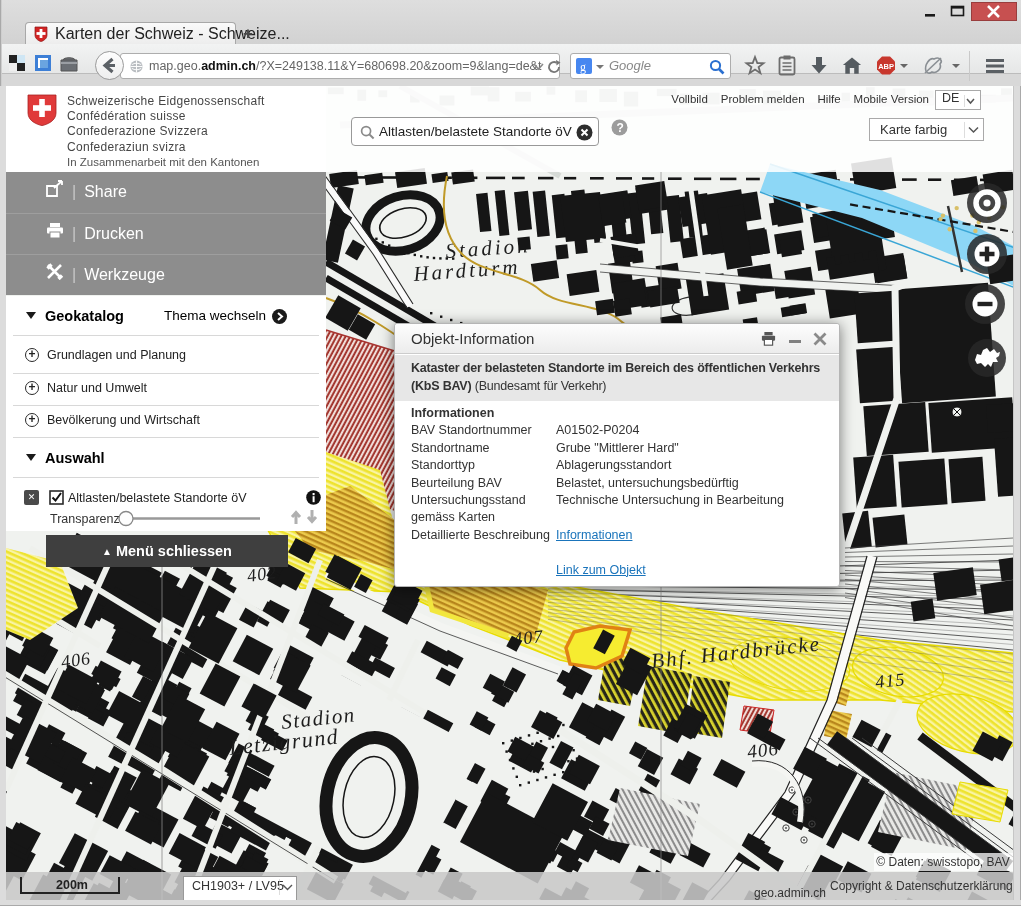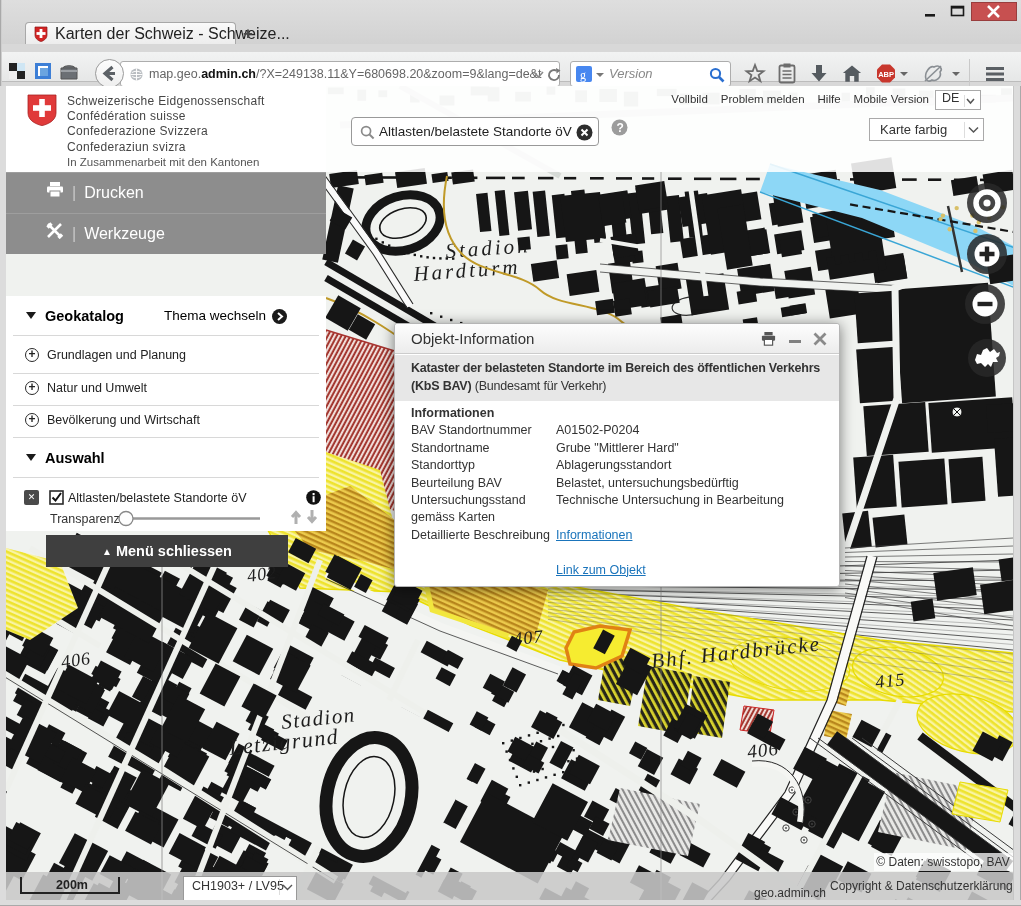--- a/index.html
+++ b/index.html
@@ -5,21 +5,21 @@
 #win{position:absolute;left:0;top:0;width:1021px;height:906px;background:#d8d8d8}
 .abs{position:absolute}
 
 #titlebar{left:0;top:0;width:1021px;height:44px;background:linear-gradient(#dedede,#d2d2d2)}
 #tab{left:25px;top:22px;width:211px;height:22px;background:linear-gradient(#fafafa,#ededed);border:1px solid #a8a8a8;border-bottom:none;border-radius:4px 4px 0 0;font-size:16px;color:#222;line-height:22px}
 #tabtxt{left:29px;top:0;white-space:nowrap}
 #plus{left:243px;top:24px;font-size:17px;color:#4a4a4a;font-weight:bold}
 .winbtn{top:2px;height:19px}
 #close{left:971px;width:46px;background:#c75050;border:1px solid #993d3d;color:#fff;text-align:center;font-size:12px;line-height:18px}
 
-#navbar{left:0;top:52px;width:1021px;height:30px;background:linear-gradient(#f2f3f3,#e6e7e7);border-bottom:1px solid #bcbcbc}
+#navbar{left:0;top:44px;width:1021px;height:30px;background:linear-gradient(#f2f3f3,#e6e7e7);border-bottom:1px solid #bcbcbc}
 #urlbar{left:120px;top:9px;width:440px;height:26px;background:#fff;border:1px solid #adadad;border-radius:3px;font-size:12.5px;line-height:24px;color:#666}
 #backbtn{left:95px;top:7px;width:29px;height:29px;border-radius:50%;background:linear-gradient(#fdfdfd,#eee);border:1px solid #9a9a9a}
 #searchbar{left:570px;top:9px;width:161px;height:26px;background:#fff;border:1px solid #adadad;border-radius:3px}
 .navico{top:9px;width:22px;height:26px;text-align:center}
 
 #page{left:6px;top:86px;width:1007px;height:814px;overflow:hidden;background:#f0f2ef}
 #borderL{left:0;top:0;width:2px;height:906px;background:#cecece;border-left:1px solid #a9a9a9}
 #borderL2{position:absolute;left:0;top:86px;width:6px;height:814px;background:#dcdcdc}
 #borderR{left:1013px;top:86px;width:8px;height:820px;background:#dcdcdc;border-right:1px solid #a9a9a9;border-left:1px solid #c6c6c6}
 #borderB{left:0;top:900px;width:1021px;height:6px;background:#dcdcdc;border-bottom:1px solid #a9a9a9}
@@ -107,21 +107,21 @@
           <path d="M16.5 7 L9 13.5 L16.5 20 M9.5 13.5 H19" fill="none" stroke="#5c6166" stroke-width="3.2"></path>
         </svg></div>
    <div id="searchbar" class="abs">
      <svg class="abs" style="left:5px;top:4px" width="17" height="17">
           <rect width="16" height="16" rx="2" fill="#4787f0"></rect>
           <text x="4" y="12.5" font-size="12" fill="#fff" font-family="Liberation Serif,serif">g</text>
         </svg>
      <svg class="abs" style="left:25px;top:11px" width="9" height="7">
           <path d="M0 0 L4 4 L8 0" fill="#777"></path>
         </svg>
-     <span class="abs" style="left:38px;top:4px;font-style:italic;color:#888;font-size:13px">Version</span>
+     <span class="abs" style="left:38px;top:4px;font-style:italic;color:#888;font-size:13px">Google</span>
      <svg class="abs" style="left:138px;top:5px" width="16" height="16" viewBox="0 0 16 16">
           <circle cx="6.5" cy="6.5" r="4.6" fill="none" stroke="#2a6fd0" stroke-width="2"></circle>
           <path d="M10 10 L14.5 14.5" stroke="#2a6fd0" stroke-width="2.6"></path>
         </svg>
    </div>
    <svg class="abs navico" style="left:744px" width="22" height="26" viewBox="0 0 22 26">
         <path d="M11 4 L13.3 10 L19.5 10.2 L14.6 14 L16.4 20.2 L11 16.6 L5.6 20.2 L7.4 14 L2.5 10.2 L8.7 10 Z" fill="none" stroke="#6d6d6d" stroke-width="1.8"></path>
       </svg>
    <svg class="abs navico" style="left:776px" width="22" height="26" viewBox="0 0 22 26">
         <rect x="3.5" y="4.5" width="15" height="17" rx="1.5" fill="none" stroke="#6d6d6d" stroke-width="1.8"></rect>
@@ -996,20 +996,24 @@
           <circle cx="8.5" cy="8.5" r="8" fill="#9c9c9c"></circle>
           <text x="5.5" y="13" font-size="12" font-weight="bold" fill="#fff" font-family="Liberation Sans,sans-serif">?</text>
         </svg>
     <div id="kartesel" class="abs"><span style="margin-left:10px">Karte farbig</span><svg class="abs" style="right:2px;top:3px" width="17" height="16">
             <line x1="0" y1="0" x2="0" y2="16" stroke="#bbb"></line>
             <path d="M5 5.5 L9.5 10 L14 5.5" fill="none" stroke="#555" stroke-width="1.5"></path>
           </svg></div>
   </div>
 
   <div id="sidebar" class="abs">
+    <div class="grow" style="border-top:none"><span class="ic"><svg width="19" height="17" viewBox="0 0 19 17">
+              <path d="M1 6 h10 v10 h-10 Z" fill="none" stroke="#fff" stroke-width="1.8"></path>
+              <path d="M8 8 L16 1 M16 1 h-4 M16 1 v4" stroke="#fff" stroke-width="1.8" fill="none"></path>
+            </svg></span><span class="sep">|</span>Share</div>
     <div class="grow"><span class="ic"><svg width="18" height="17" viewBox="0 0 18 17">
               <rect x="4" y="1" width="10" height="4" fill="#fff"></rect>
               <rect x="1" y="5.5" width="16" height="6" rx="1" fill="#fff"></rect>
               <rect x="4" y="10" width="10" height="6" fill="#fff" stroke="#8d8d8d"></rect>
             </svg></span><span class="sep">|</span>Drucken</div>
     <div class="grow"><span class="ic"><svg width="18" height="17" viewBox="0 0 18 17">
               <path d="M2 2 L15 15 M15 2 L2 15" stroke="#fff" stroke-width="2.6"></path>
               <path d="M1.5 5.5 L5.5 1.5 M12.5 16 L16 12.5" stroke="#fff" stroke-width="3.4"></path>
             </svg></span><span class="sep">|</span>Werkzeuge</div>
     <div id="white" class="abs">

